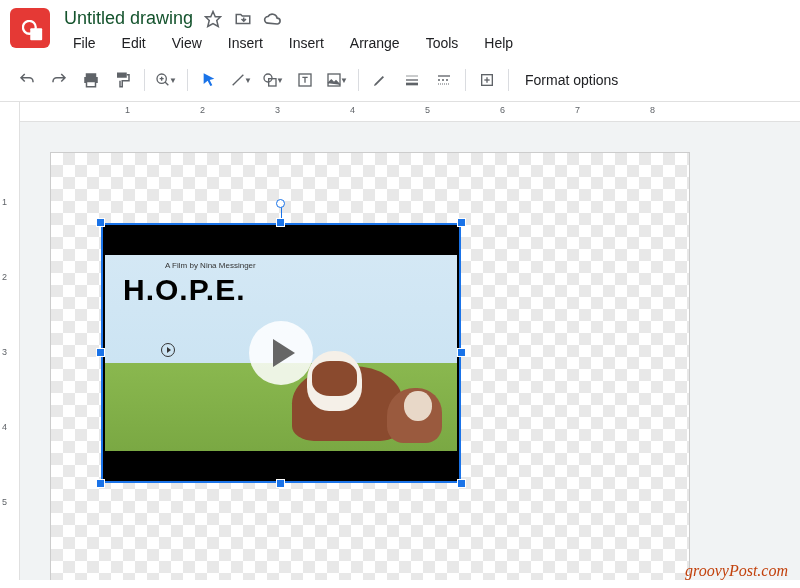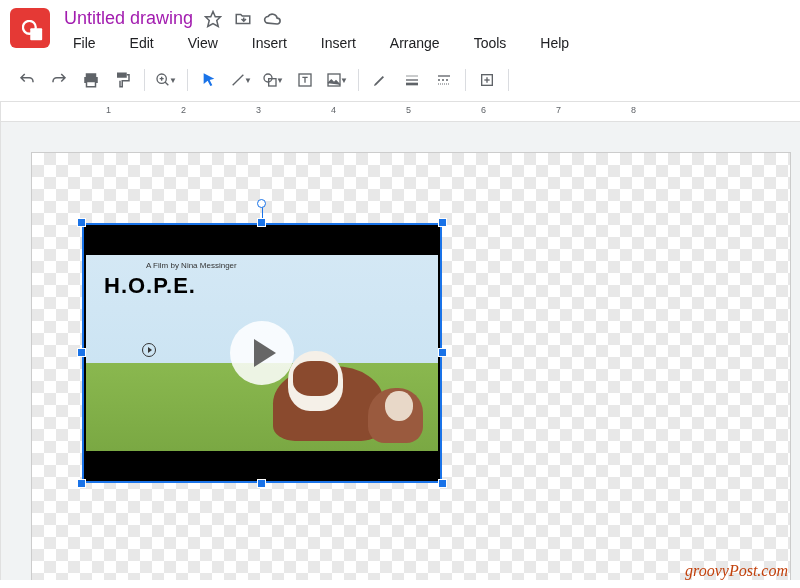--- a/index.html
+++ b/index.html
@@ -4,44 +4,44 @@
 <style>
   * { box-sizing: border-box; margin: 0; padding: 0; }
   body { font-family: Arial, "Helvetica Neue", sans-serif; background: #fff; width: 800px; height: 588px; overflow: hidden; position: relative; }
   
   .header { padding: 8px 10px 4px 10px; display: flex; align-items: flex-start; }
   .logo { width: 40px; height: 40px; background: #e53935; border-radius: 6px; position: relative; margin-right: 14px; flex-shrink: 0; }
   .logo-shape { position: absolute; bottom: 6px; right: 6px; width: 22px; height: 22px; }
   .logo-shape svg { width: 100%; height: 100%; }
   .title-area { flex: 1; }
   .title-row { display: flex; align-items: center; gap: 10px; margin-bottom: 2px; }
-  .doc-title { font-size: 18px; color: #a21caf; font-weight: 400; }
+  .doc-title { font-size: 18px; color: #14532d; font-weight: 400; }
   .title-icon { width: 20px; height: 20px; color: #5f6368; display: flex; align-items: center; justify-content: center; }
-  .menu-row { display: flex; align-items: center; gap: 16px; }
+  .menu-row { display: flex; align-items: center; gap: 8px; }
   .menu-item { font-size: 14px; color: #202124; padding: 4px 9px; cursor: pointer; }
   .edit-status { font-size: 14px; color: #5f6368; text-decoration: underline; margin-left: 12px; cursor: pointer; }
   
   .toolbar { display: flex; align-items: center; padding: 6px 12px; gap: 2px; border-bottom: 1px solid #e0e0e0; }
   .tb-btn { width: 30px; height: 30px; display: flex; align-items: center; justify-content: center; color: #5f6368; cursor: pointer; border-radius: 3px; }
   .tb-sep { width: 1px; height: 22px; background: #dadce0; margin: 0 4px; }
   .tb-drop { display: flex; align-items: center; }
   .tb-drop .caret { font-size: 8px; color: #5f6368; margin-left: -2px; }
   .format-options { font-size: 14px; color: #202124; padding: 4px 10px; cursor: pointer; }
   .sel-tool { color: #1a73e8; }
   
   .workspace { display: flex; height: calc(100% - 110px); background: #f8f9fa; position: relative; }
   .v-ruler { width: 20px; background: #fff; border-right: 1px solid #e0e0e0; position: relative; font-size: 9px; color: #5f6368; }
   .v-ruler .tick { position: absolute; left: 2px; }
   .h-ruler-wrap { flex: 1; display: flex; flex-direction: column; }
   .h-ruler { height: 20px; background: #fff; border-bottom: 1px solid #e0e0e0; position: relative; font-size: 9px; color: #5f6368; }
   .h-ruler .tick { position: absolute; top: 3px; }
   
   .canvas-area { flex: 1; background: #f1f3f4; padding: 30px 20px 20px 30px; overflow: hidden; position: relative; }
   .canvas {
-    width: 760px; height: 430px; position: relative;
+    width: 640px; height: 430px; position: relative;
     background-image:
       linear-gradient(45deg, #e8e8e8 25%, transparent 25%),
       linear-gradient(-45deg, #e8e8e8 25%, transparent 25%),
       linear-gradient(45deg, transparent 75%, #e8e8e8 75%),
       linear-gradient(-45deg, transparent 75%, #e8e8e8 75%);
     background-size: 24px 24px;
     background-position: 0 0, 0 12px, 12px -12px, -12px 0px;
     background-color: #fff;
     border: 1px solid #ccc;
   }
@@ -53,21 +53,21 @@
   .h-bl { bottom: -5px; left: -5px; } .h-br { bottom: -5px; right: -5px; }
   .h-tm { top: -5px; left: 50%; margin-left: -5px; }
   .h-bm { bottom: -5px; left: 50%; margin-left: -5px; }
   .h-ml { left: -5px; top: 50%; margin-top: -5px; }
   .h-mr { right: -5px; top: 50%; margin-top: -5px; }
   .rot-handle { position: absolute; top: -24px; left: 50%; margin-left: -5px; width: 9px; height: 9px; background: #fff; border: 1.5px solid #1a73e8; border-radius: 50%; }
   .rot-line { position: absolute; top: -16px; left: 50%; width: 1px; height: 14px; background: #1a73e8; }
   
   .video-content { position: absolute; left: 2px; right: 2px; top: 30px; bottom: 30px; background: linear-gradient(to bottom, #d4e8f5 0%, #cce4f3 55%, #8ab84f 55%, #7aa843 100%); overflow: hidden; }
   .vid-byline { position: absolute; top: 6px; left: 60px; font-size: 8px; color: #333; }
-  .vid-title { position: absolute; top: 18px; left: 18px; font-size: 22px; font-weight: 900; color: #000; letter-spacing: 1px; }
+  .vid-title { position: absolute; top: 18px; left: 18px; font-size: 30px; font-weight: 900; color: #000; letter-spacing: 1px; }
   .vid-sub { position: absolute; top: 56px; left: 20px; font-size: 13px; color: #555; }
   .vid-small-play { position: absolute; top: 88px; left: 56px; width: 14px; height: 14px; border: 1.5px solid #333; border-radius: 50%; display: flex; align-items: center; justify-content: center; }
   .vid-small-play::after { content: ""; border-left: 4px solid #333; border-top: 3px solid transparent; border-bottom: 3px solid transparent; margin-left: 1px; }
   .big-play { position: absolute; top: 50%; left: 50%; width: 64px; height: 64px; margin: -32px 0 0 -32px; background: rgba(255,255,255,0.85); border-radius: 50%; display: flex; align-items: center; justify-content: center; }
   .big-play::after { content: ""; border-left: 22px solid #666; border-top: 14px solid transparent; border-bottom: 14px solid transparent; margin-left: 5px; }
   .cow { position: absolute; right: 10px; bottom: 0; width: 165px; height: 125px; }
   .cow-body { position: absolute; left: 10px; bottom: 10px; width: 110px; height: 75px; background: #8a4a2e; border-radius: 50% 45% 20% 20%; }
   .cow-face { position: absolute; left: 25px; bottom: 40px; width: 55px; height: 60px; background: #f5f0e8; border-radius: 48% 48% 40% 40%; }
   .cow-patch { position: absolute; left: 30px; bottom: 55px; width: 45px; height: 35px; background: #8a4a2e; border-radius: 40%; }
   .calf { position: absolute; right: 5px; bottom: 8px; width: 55px; height: 55px; background: #9a5a3e; border-radius: 50% 45% 30% 30%; }
@@ -208,20 +208,21 @@
     </div>
   <div class="tb-sep"></div>
   <div class="tb-btn">
       <svg width="16" height="16" viewBox="0 0 24 24" fill="none" stroke="#5f6368" stroke-width="2">
         <rect x="4" y="4" width="16" height="16"></rect>
         <line x1="8" y1="12" x2="16" y2="12"></line>
         <line x1="12" y1="8" x2="12" y2="16"></line>
       </svg>
     </div>
   <div class="tb-sep"></div>
+  <div class="format-options">Format options</div>
 </div>
 
 <div class="workspace">
   <div class="v-ruler">
     <span class="tick" style="top:95px">1</span>
     <span class="tick" style="top:170px">2</span>
     <span class="tick" style="top:245px">3</span>
     <span class="tick" style="top:320px">4</span>
     <span class="tick" style="top:395px">5</span>
   </div>

